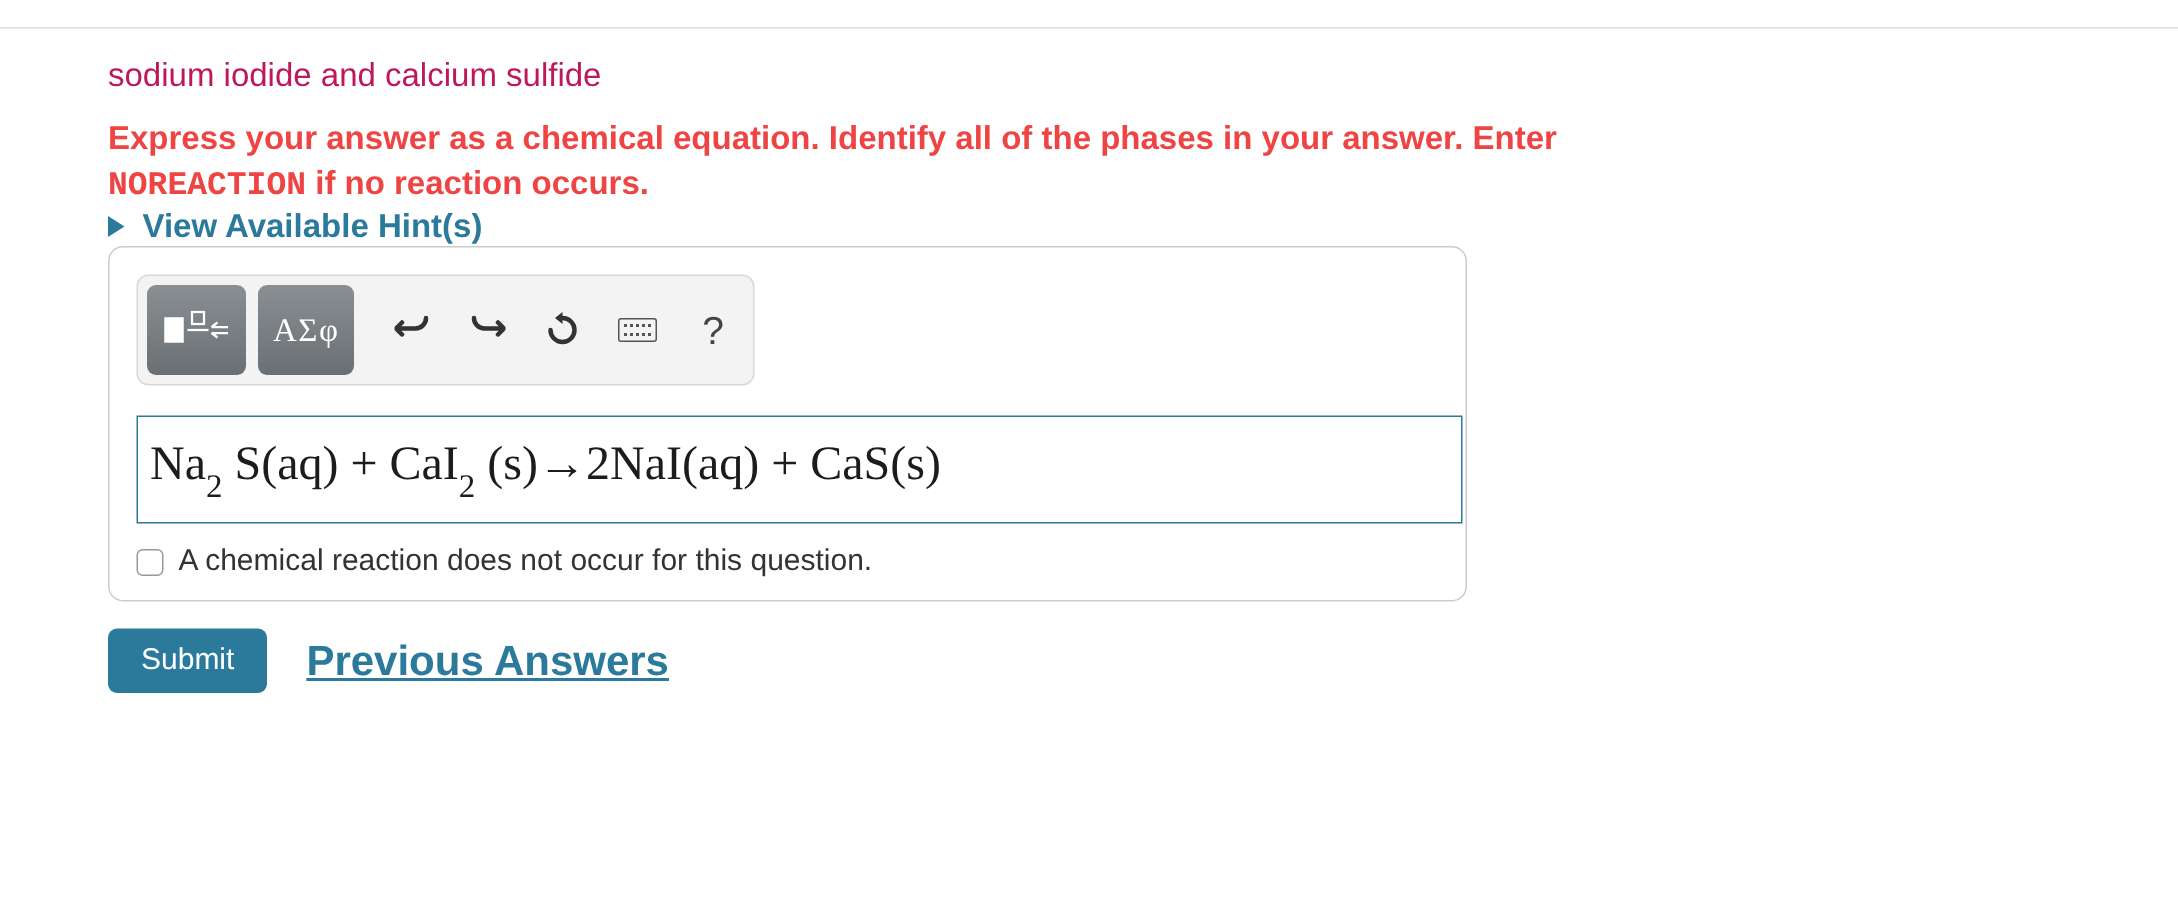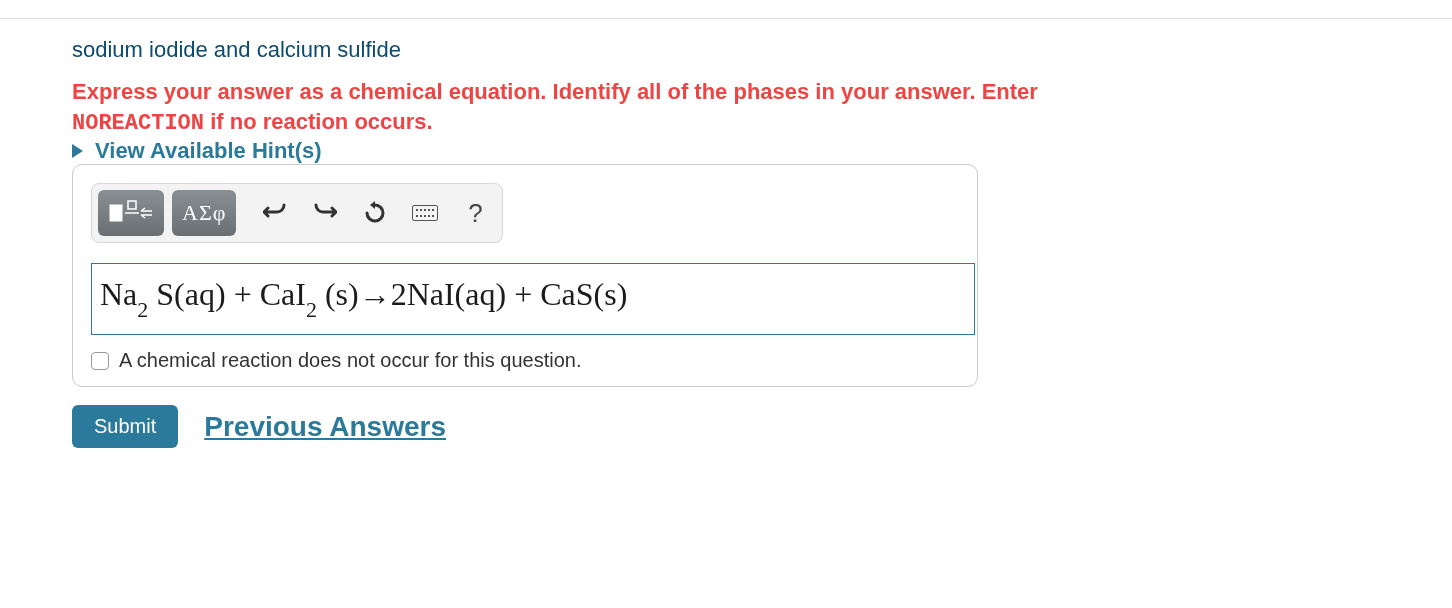--- a/index.html
+++ b/index.html
@@ -15,21 +15,21 @@
     border-top: 1px solid #ddd;
     width: 100%;
     margin-top: 18px;
   }
   .content {
     padding: 18px 0 0 72px;
     width: 1200px;
   }
   .question-text {
     font-size: 22px;
-    color: #0c4a6e;
+    color: #be185d;
     margin-bottom: 14px;
   }
   .instruction {
     font-size: 22px;
     font-weight: 700;
     color: #ef4444;
     line-height: 1.35;
     max-width: 1080px;
   }
   .instruction .code {
@@ -65,21 +65,21 @@
     border: 1px solid #d8d8d8;
     border-radius: 8px;
     padding: 6px;
     gap: 8px;
     margin-bottom: 20px;
   }
   .tb-btn {
     display: inline-flex;
     align-items: center;
     justify-content: center;
-    height: 46px;
+    height: 60px;
     min-width: 42px;
     border-radius: 6px;
     color: #444;
     cursor: pointer;
     font-size: 20px;
   }
   .tb-btn.dark {
     background: linear-gradient(#8a8f93, #696f73);
     color: #fff;
     padding: 0 10px;

